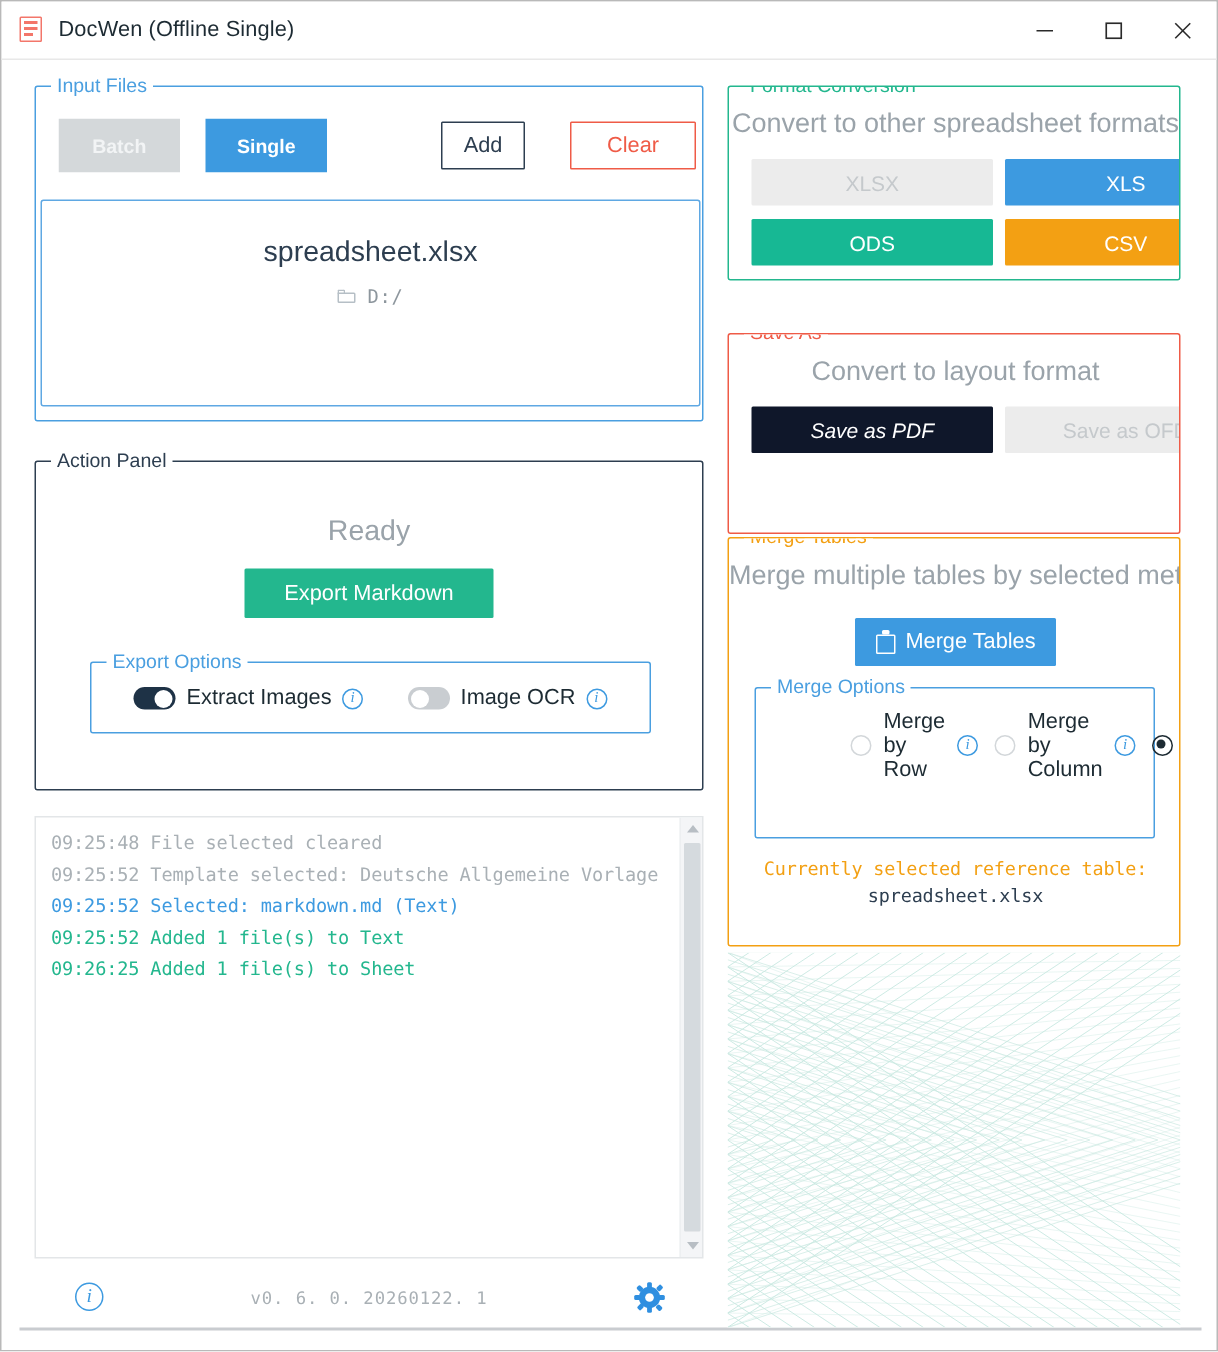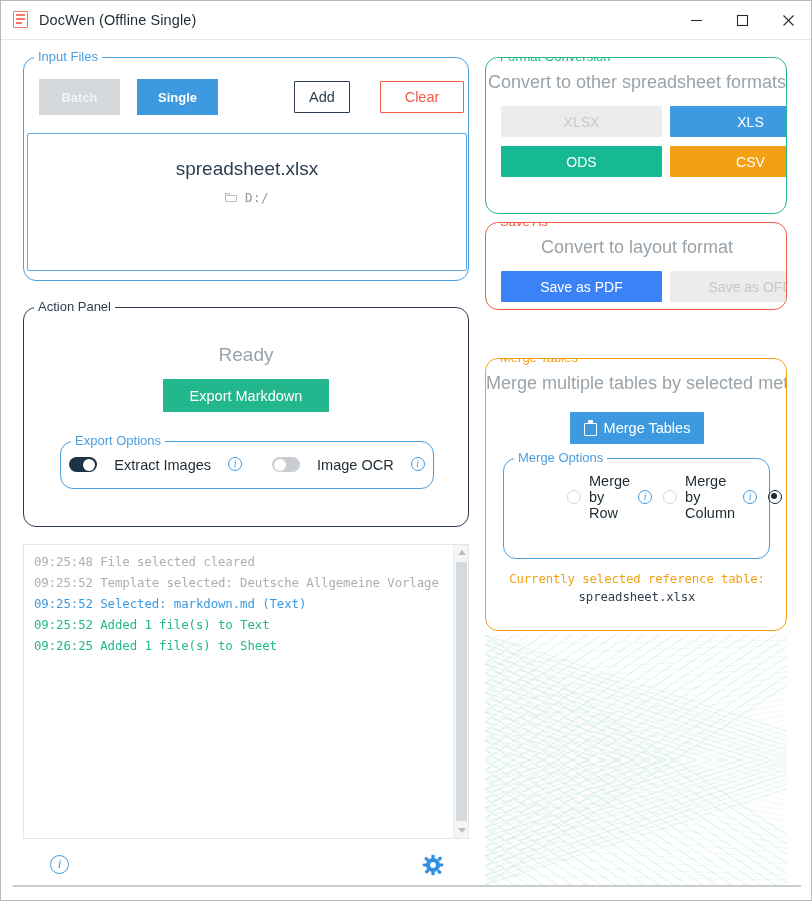--- a/index.html
+++ b/index.html
@@ -77,21 +77,21 @@
     justify-content: center;
     color: #2a2a2a;
   }
   .win-btn svg { display: block; }
 
   
   .groupbox {
     position: absolute;
     box-sizing: border-box;
     border: 1px solid #4a9fe0;
-    border-radius: 13px;
+    border-radius: 2px;
     background: transparent;
   }
   .groupbox > .gb-title {
     position: absolute;
     top: -9px;
     left: 10px;
     padding: 0 4px;
     background: #ffffff;
     font-size: 13px;
     color: #4a9fe0;
@@ -223,22 +223,22 @@
   .opts-row {
     position: absolute;
     left: 0; right: 0; top: 0; bottom: 0;
     display: flex;
     align-items: center;
     justify-content: center;
     gap: 30px;
   }
   .opt {
     display: flex;
-    align-items: flex-start;
-    gap: 17px;
+    align-items: flex-end;
+    gap: 7px;
   }
   .toggle {
     width: 28px; height: 15px;
     border-radius: 8px;
     position: relative;
     flex: 0 0 auto;
   }
   .toggle.on  { background: #1e3246; }
   .toggle.off { background: #c9cdd1; }
   .toggle .knob {
@@ -364,21 +364,21 @@
   .bottom-line {
     position: absolute;
     left: 12px; top: 884px;
     width: 788px; height: 2px;
     background: #c9ccd0;
   }
 
   
   #format-conversion {
     left: 484px; top: 56px;
-    width: 302px; height: 157px;
+    width: 302px; height: 130px;
     border-color: #23b78e;
     overflow: hidden;
   }
   #format-conversion > .gb-title { color: #23b78e; }
   .panel-caption {
     position: absolute;
     left: 0; top: 14px;
     width: 302px;
     text-align: center;
     font-size: 18px;
@@ -402,21 +402,21 @@
     color: #ffffff;
     border-radius: 1px;
   }
   .fmt-btn.disabled { background: #ececec; color: #c5c9cc; }
   .fmt-btn.blue   { background: #3d9ae0; }
   .fmt-btn.green  { background: #17b894; }
   .fmt-btn.orange { background: #f3a013; }
 
   #save-as {
     left: 484px; top: 221px;
-    width: 302px; height: 88px;
+    width: 302px; height: 134px;
     border-color: #ef5b47;
     overflow: hidden;
   }
   #save-as > .gb-title { color: #ef5b47; }
   .save-grid {
     position: absolute;
     left: 15px; top: 48px;
     display: grid;
     grid-template-columns: 161px 161px;
     grid-auto-rows: 31px;
@@ -621,20 +621,21 @@
         </div>
       <div class="sb-thumb"></div>
       <div class="sb-arrow down">
           <span></span>
         </div>
     </div>
   </div>
 
   <div class="statusbar">
     <span class="info-circle">i</span>
+    <span class="version">v0. 6. 0. 20260122. 1</span>
     <span class="gear">
       <svg width="22" height="22" viewBox="0 0 22 22">
         <g fill="#2f8fe0">
           <circle cx="11" cy="11" r="7.1"></circle>
           <rect x="9.4" y="0.8" width="3.2" height="4" rx="1"></rect>
           <rect x="9.4" y="17.2" width="3.2" height="4" rx="1"></rect>
           <rect x="0.8" y="9.4" width="4" height="3.2" rx="1"></rect>
           <rect x="17.2" y="9.4" width="4" height="3.2" rx="1"></rect>
           <rect x="3" y="3" width="3.2" height="4" rx="1" transform="rotate(-45 4.6 5)"></rect>
           <rect x="15.8" y="15.8" width="3.2" height="4" rx="1" transform="rotate(-45 17.4 17.8)"></rect>
@@ -655,21 +656,21 @@
       <div class="fmt-btn blue">XLS</div>
       <div class="fmt-btn green">ODS</div>
       <div class="fmt-btn orange">CSV</div>
     </div>
   </div>
 
   <div class="groupbox" id="save-as">
     <span class="gb-title">Save As</span>
     <div class="panel-caption">Convert to layout format</div>
     <div class="save-grid">
-      <div class="fmt-btn" style="background:#3b82f6;">Save as PDF</div>
+      <div class="fmt-btn" style="background:#0f172a;font-style:italic;">Save as PDF</div>
       <div class="fmt-btn disabled">Save as OFD</div>
     </div>
   </div>
 
   <div class="groupbox" id="merge-tables">
     <span class="gb-title">Merge Tables</span>
     <div class="panel-caption">Merge multiple tables by selected method</div>
     <div id="merge-btn">
       <span class="clipboard-icon">
           <i></i>

